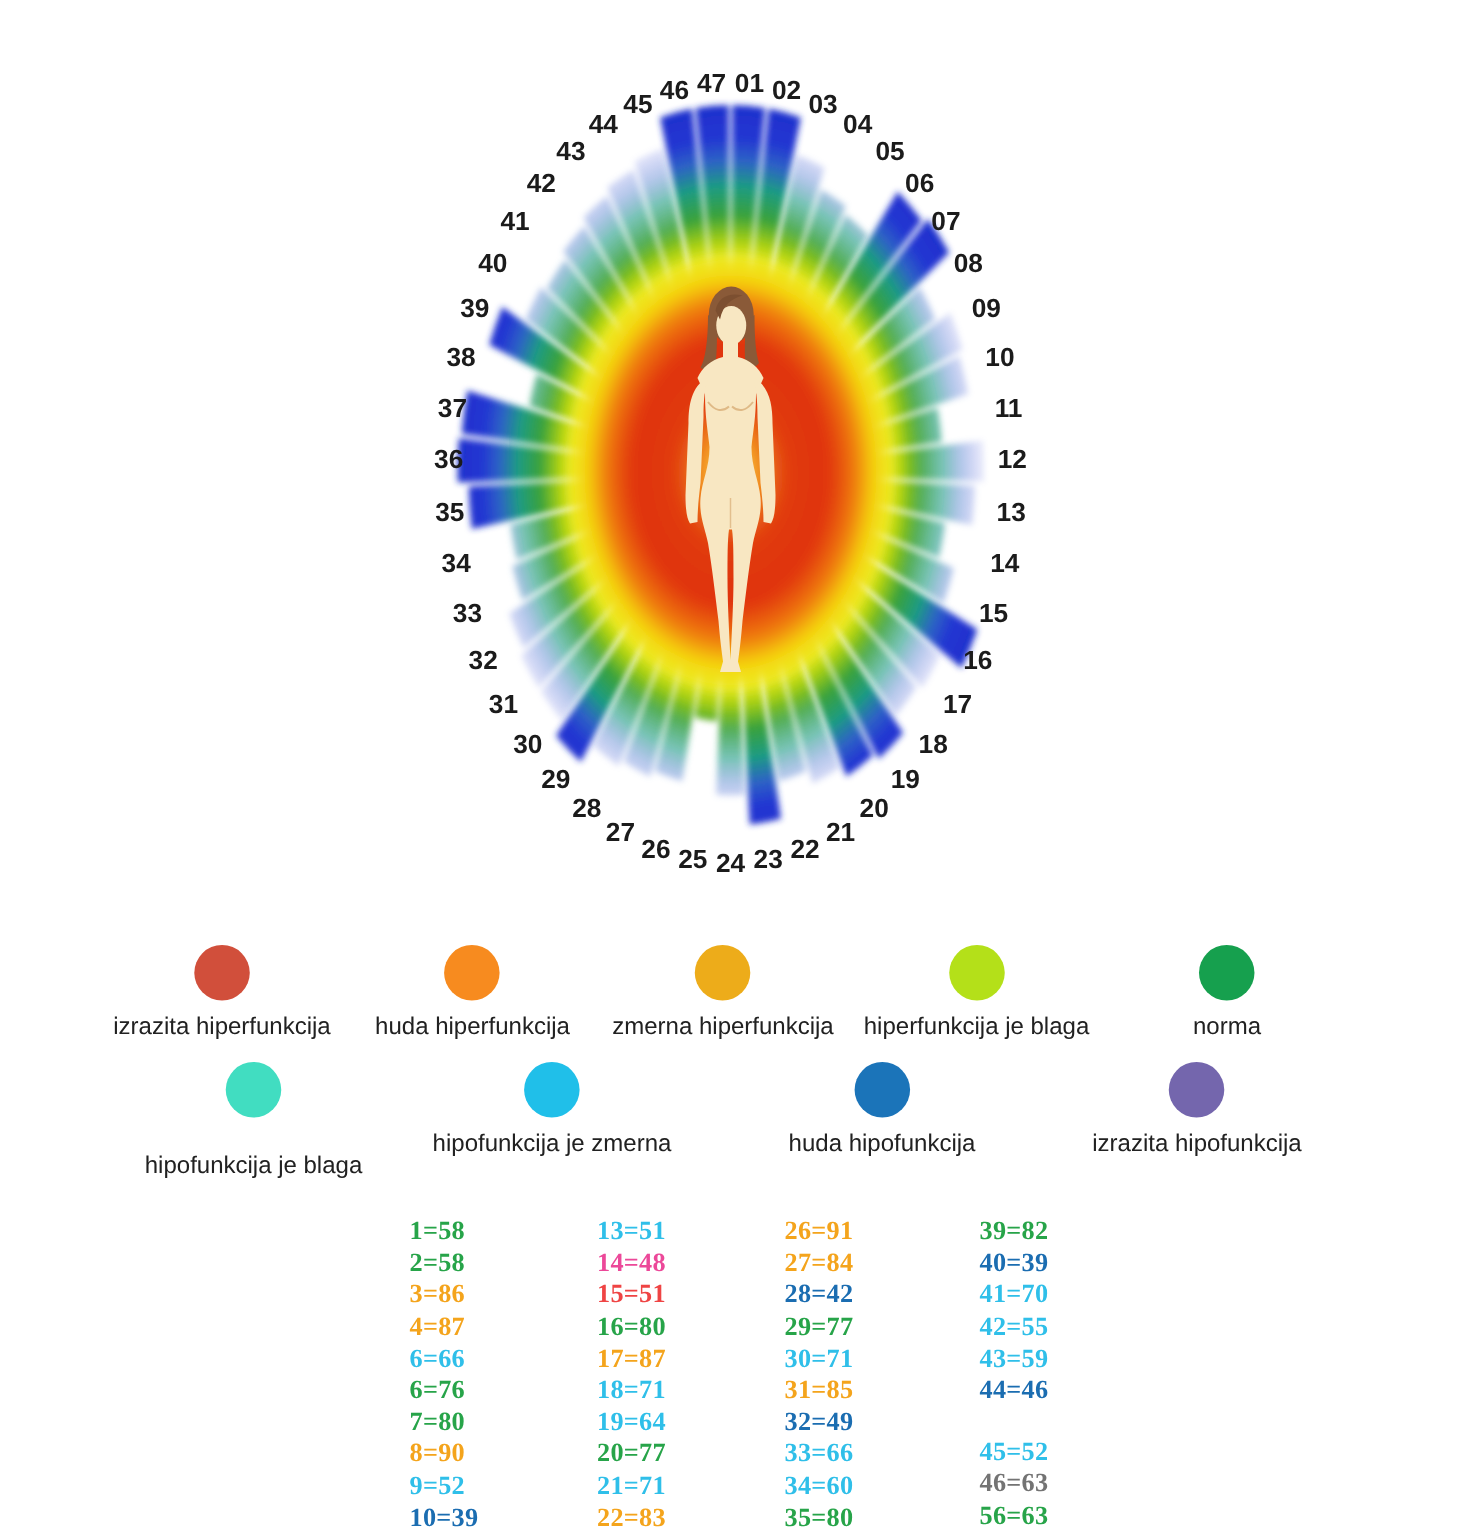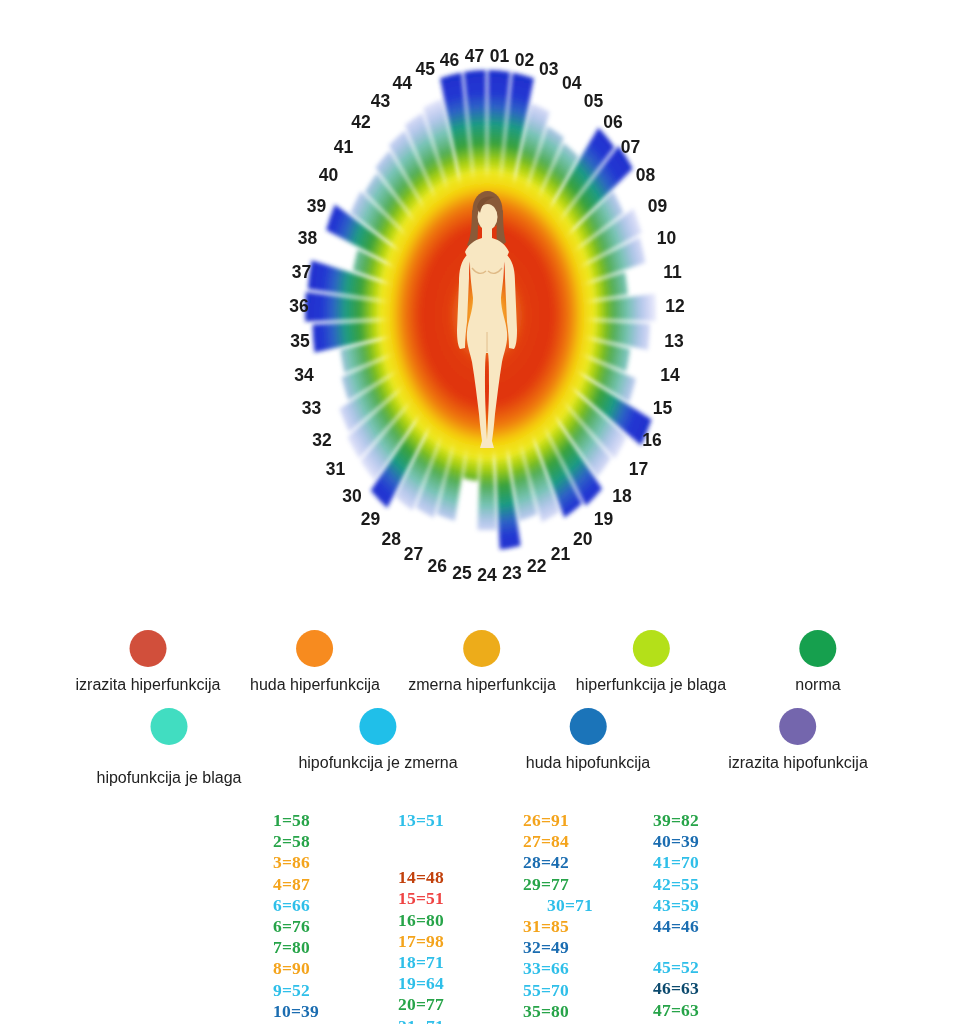--- a/index.html
+++ b/index.html
@@ -208,21 +208,21 @@
         <span class="legend-label">hiperfunkcija je blaga</span>
       </div>
       <div class="legend-item" style="left: 818px; top: 630px;">
         <span class="dot" style="background: rgb(22, 160, 78);"></span>
         <span class="legend-label">norma</span>
       </div>
       <div class="legend-item" style="left: 169px; top: 708px; gap: 24px;">
         <span class="dot" style="background: rgb(65, 221, 193);"></span>
         <span class="legend-label">hipofunkcija je blaga</span>
       </div>
-      <div class="legend-item" style="left: 378px; top: 708px;">
+      <div class="legend-item" style="left: 368px; top: 708px;">
         <span class="dot" style="background: rgb(32, 191, 233);"></span>
         <span class="legend-label">hipofunkcija je zmerna</span>
       </div>
       <div class="legend-item" style="left: 588px; top: 708px;">
         <span class="dot" style="background: rgb(27, 116, 185);"></span>
         <span class="legend-label">huda hipofunkcija</span>
       </div>
       <div class="legend-item" style="left: 798px; top: 708px;">
         <span class="dot" style="background: rgb(116, 102, 173);"></span>
         <span class="legend-label">izrazita hipofunkcija</span>
@@ -237,48 +237,48 @@
         <div class="val" style="color: rgb(244, 164, 28);">4=87</div>
         <div class="val" style="color: rgb(47, 191, 233);">6=66</div>
         <div class="val" style="color: rgb(39, 164, 73);">6=76</div>
         <div class="val" style="color: rgb(39, 164, 73);">7=80</div>
         <div class="val" style="color: rgb(244, 164, 28);">8=90</div>
         <div class="val" style="color: rgb(47, 191, 233);">9=52</div>
         <div class="val" style="color: rgb(27, 109, 177);">10=39</div>
       </div>
       <div class="val-col" style="left: 398px;">
         <div class="val" style="color: rgb(47, 191, 233);">13=51</div>
-        <div class="val" style="color: #c2410c; margin-top: 36px;">14=48</div>
+        <div class="val" style="color: #ec4899;">14=48</div>
         <div class="val" style="color: #ef4444;">15=51</div>
         <div class="val" style="color: rgb(39, 164, 73);">16=80</div>
-        <div class="val" style="color: rgb(244, 164, 28);">17=98</div>
+        <div class="val" style="color: rgb(244, 164, 28);">17=87</div>
         <div class="val" style="color: rgb(47, 191, 233);">18=71</div>
         <div class="val" style="color: rgb(47, 191, 233);">19=64</div>
         <div class="val" style="color: rgb(39, 164, 73);">20=77</div>
         <div class="val" style="color: rgb(47, 191, 233);">21=71</div>
         <div class="val" style="color: rgb(244, 164, 28);">22=83</div>
       </div>
       <div class="val-col" style="left: 523px;">
         <div class="val" style="color: rgb(244, 164, 28);">26=91</div>
         <div class="val" style="color: rgb(244, 164, 28);">27=84</div>
         <div class="val" style="color: rgb(27, 109, 177);">28=42</div>
         <div class="val" style="color: rgb(39, 164, 73);">29=77</div>
-        <div class="val" style="color: rgb(47, 191, 233); margin-left: 24px;">30=71</div>
+        <div class="val" style="color: rgb(47, 191, 233);">30=71</div>
         <div class="val" style="color: rgb(244, 164, 28);">31=85</div>
         <div class="val" style="color: rgb(27, 109, 177);">32=49</div>
         <div class="val" style="color: rgb(47, 191, 233);">33=66</div>
-        <div class="val" style="color: rgb(47, 191, 233);">55=70</div>
+        <div class="val" style="color: rgb(47, 191, 233);">34=60</div>
         <div class="val" style="color: rgb(39, 164, 73);">35=80</div>
       </div>
       <div class="val-col" style="left: 653px;">
         <div class="val" style="color: rgb(39, 164, 73);">39=82</div>
         <div class="val" style="color: rgb(27, 109, 177);">40=39</div>
         <div class="val" style="color: rgb(47, 191, 233);">41=70</div>
         <div class="val" style="color: rgb(47, 191, 233);">42=55</div>
         <div class="val" style="color: rgb(47, 191, 233);">43=59</div>
         <div class="val" style="color: rgb(27, 109, 177);">44=46</div>
         <div class="val" style="color: rgb(47, 191, 233); margin-top: 20px;">45=52</div>
-        <div class="val" style="color: #0c4a6e;">46=63</div>
-        <div class="val" style="color: rgb(39, 164, 73);">47=63</div>
+        <div class="val" style="color: #737373;">46=63</div>
+        <div class="val" style="color: rgb(39, 164, 73);">56=63</div>
       </div>
     </div>
 
 </div>
 
 </body></html>

